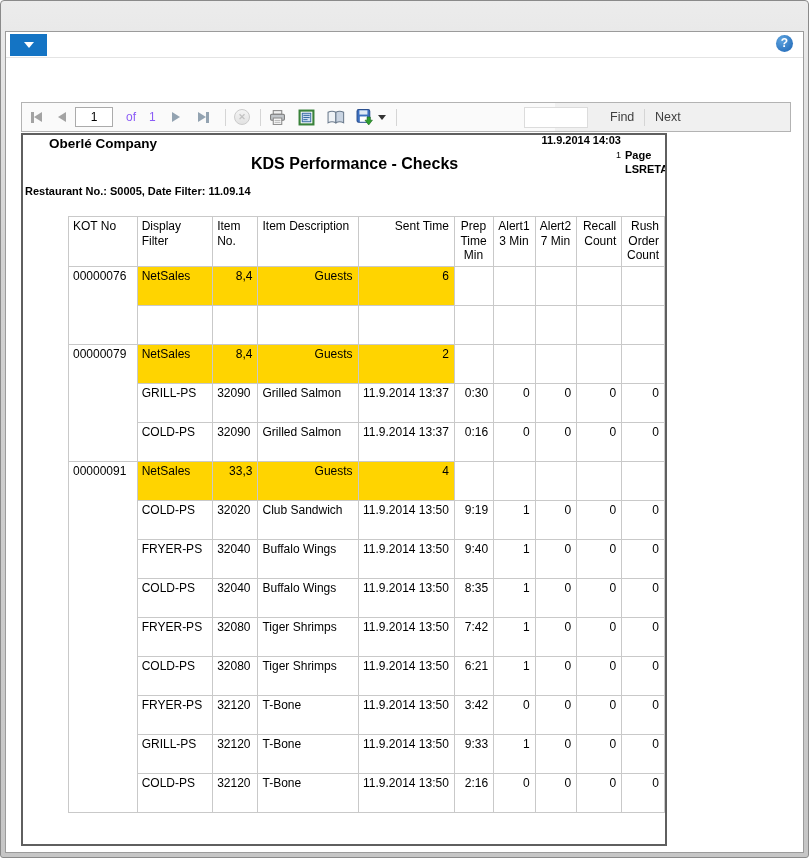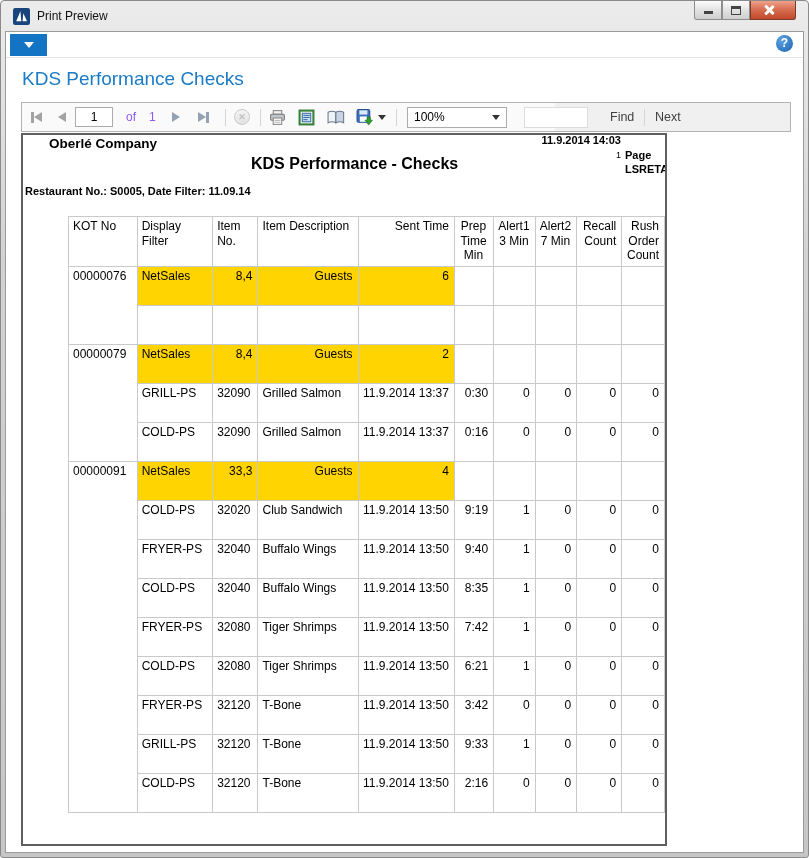--- a/index.html
+++ b/index.html
@@ -83,53 +83,30 @@
   table.report tbody tr { height:39px; }
   .a-l { text-align:left; } .a-r { text-align:right; } .a-c { }
   td.desc-r { padding-right:9px; }
   th { line-height:1.22; white-space:normal !important; }
 </style>
 </head>
 <body>
 
 <div class="window">
 
-  <div class="titlebar">
-    <span class="app-icon">
-      <svg width="17" height="17" viewBox="0 0 16 16">
-        <rect width="16" height="16" rx="2" fill="#17457c"></rect>
-        <path d="M3 12.5 L7 3 L7.8 12.5 Z" fill="#fff"></path>
-        <path d="M9 12.5 L9.7 5 L13.2 12.5 Z" fill="#fff"></path>
-      </svg>
-    </span>
-    <span class="win-title">Print Preview</span>
-    <div class="win-buttons">
-      <div class="winbtn min">
-          <span class="glyph-min"></span>
-        </div>
-      <div class="winbtn">
-          <span class="glyph-max"></span>
-        </div>
-      <div class="winbtn close">
-        <span class="glyph-x1"></span>
-          <span class="glyph-x2"></span>
-      </div>
-    </div>
-  </div>
 
   <div class="client">
 
     <div class="menubar">
       <div class="actions-btn" id="actionsBtn" style="background: rgb(20, 116, 196);">
         <span class="caret"></span>
       </div>
       <div class="help-btn">?</div>
     </div>
 
-    <div class="page-heading" id="pageHeading" style="color: rgb(27, 123, 196);">KDS Performance Checks</div>
 
     <div class="toolbar">
       <div class="tb-right-bg"></div>
 
       <div class="tb" style="left:9px;">
         <span class="bar-v"></span>
           <span class="tri-l"></span>
       </div>
       <div class="tb" style="left:36px;">
         <span class="tri-l"></span>
@@ -197,26 +174,20 @@
           <rect x="3.6" y="8" width="6.8" height="5" fill="#fff"></rect>
           <path d="M10.5 8.5 L13.5 8.5 L13.5 11.5 L15.5 11.5 L12 16 L8.5 11.5 L10.5 11.5 Z" fill="#2f9e2f" stroke="#1d6e1d" stroke-width="0.6"></path>
         </svg>
         <span class="caret-dark" style="margin-left:4px;"></span>
       </div>
 
       <div class="tb" style="left:374px;">
           <span class="sep"></span>
         </div>
 
-      <div class="tb" style="left:385px;">
-        <div class="zoom-combo">
-          <span>100%</span>
-          <span class="caret-dark"></span>
-        </div>
-      </div>
 
       <div class="tb" style="left:502px;">
         <input class="find-input" value="" style="">
       </div>
       <div class="tb" style="left:588px;">
           <span class="link-lbl">Find</span>
         </div>
       <div class="tb" style="left:622px;">
           <span class="sep"></span>
         </div>

